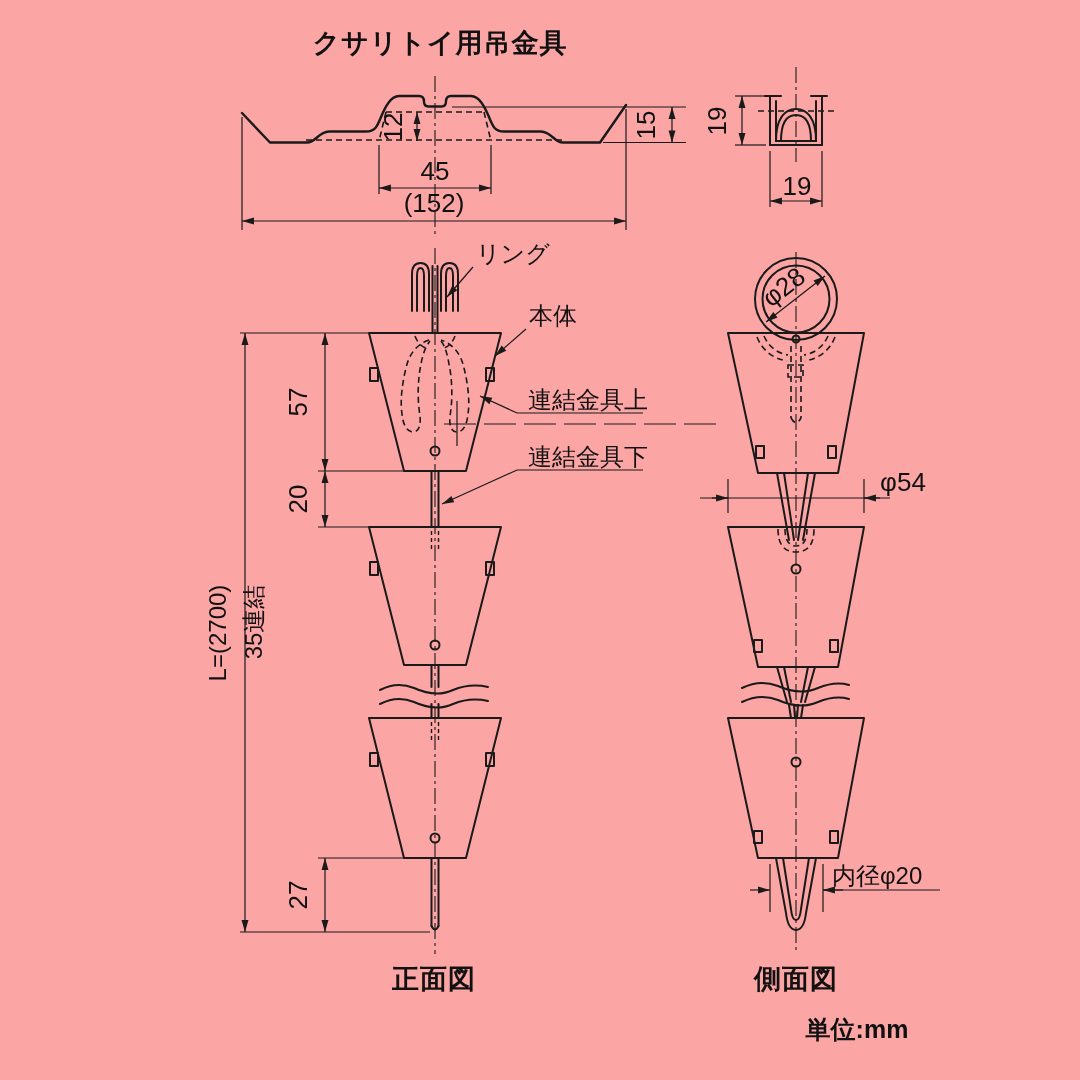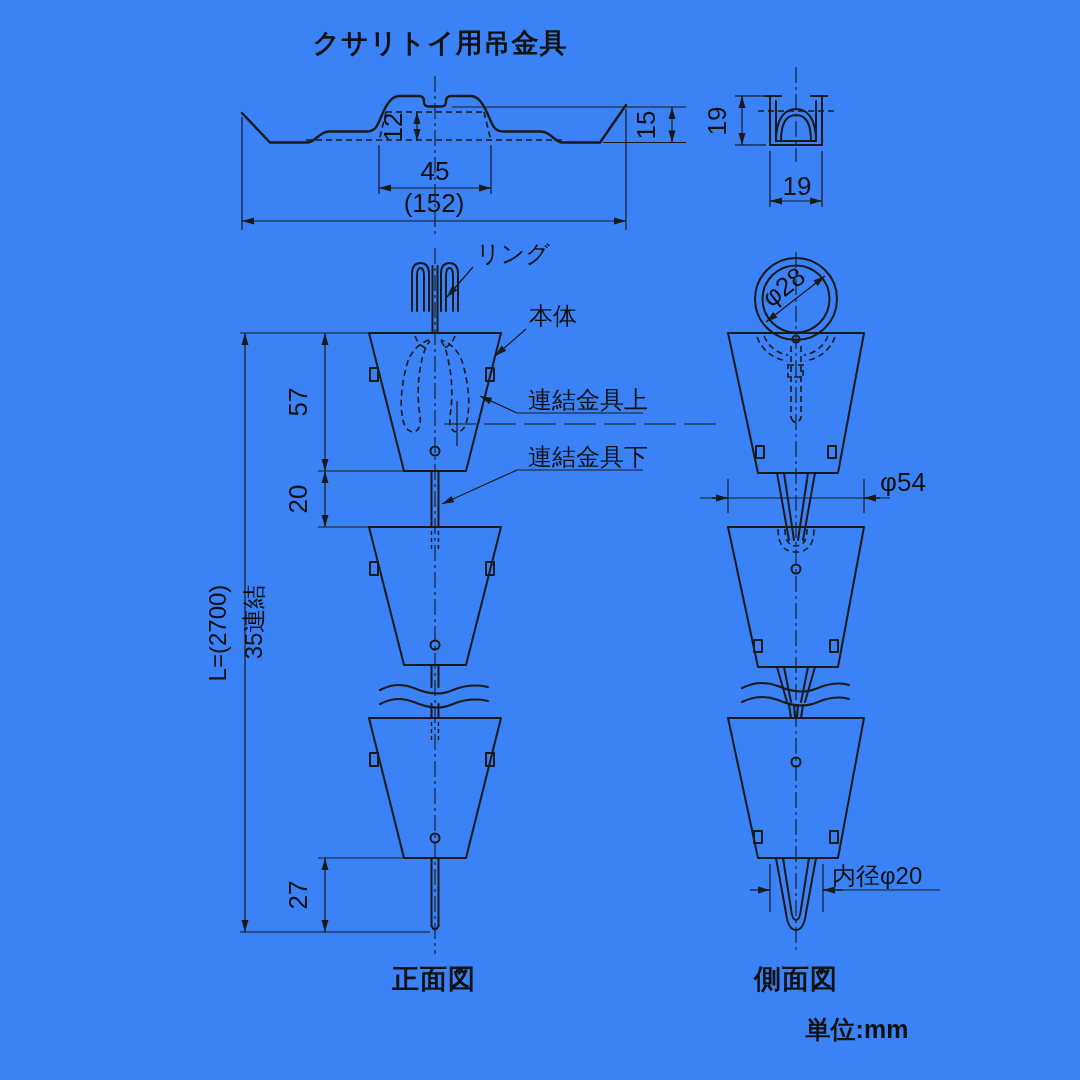--- a/index.html
+++ b/index.html
@@ -1,16 +1,16 @@
 <!DOCTYPE html>
 <html><head>
 <meta charset="utf-8">
 <style>
   html,body{margin:0;padding:0;background:#ffffff;}
-  .page{width:1080px;height:1080px;position:relative;background:#3b82f6;overflow:hidden;
+  .page{width:1080px;height:1080px;position:relative;background:#fca5a5;overflow:hidden;
         font-family:"Liberation Sans","DejaVu Sans",sans-serif;}
   svg{position:absolute;top:0;left:0;}
   svg text{fill:#111111;font-family:"Liberation Sans","DejaVu Sans",sans-serif;}
   .ln   {stroke:#1a1a1a;stroke-width:2;fill:none;stroke-linecap:round;stroke-linejoin:round;}
   .lnthk{stroke:#1a1a1a;stroke-width:2.4;fill:none;stroke-linecap:round;stroke-linejoin:round;}
   .thin {stroke:#1a1a1a;stroke-width:1.2;fill:none;}
   .dim  {stroke:#1a1a1a;stroke-width:1.2;fill:none;}
   .hid  {stroke:#1a1a1a;stroke-width:1.6;fill:none;stroke-dasharray:6 4;stroke-linecap:butt;}
   .hid2 {stroke:#1a1a1a;stroke-width:1.4;fill:none;stroke-dasharray:4 3;stroke-linecap:butt;}
   .cl   {stroke:#1a1a1a;stroke-width:1.1;fill:none;stroke-dasharray:16 4 3 4;}

